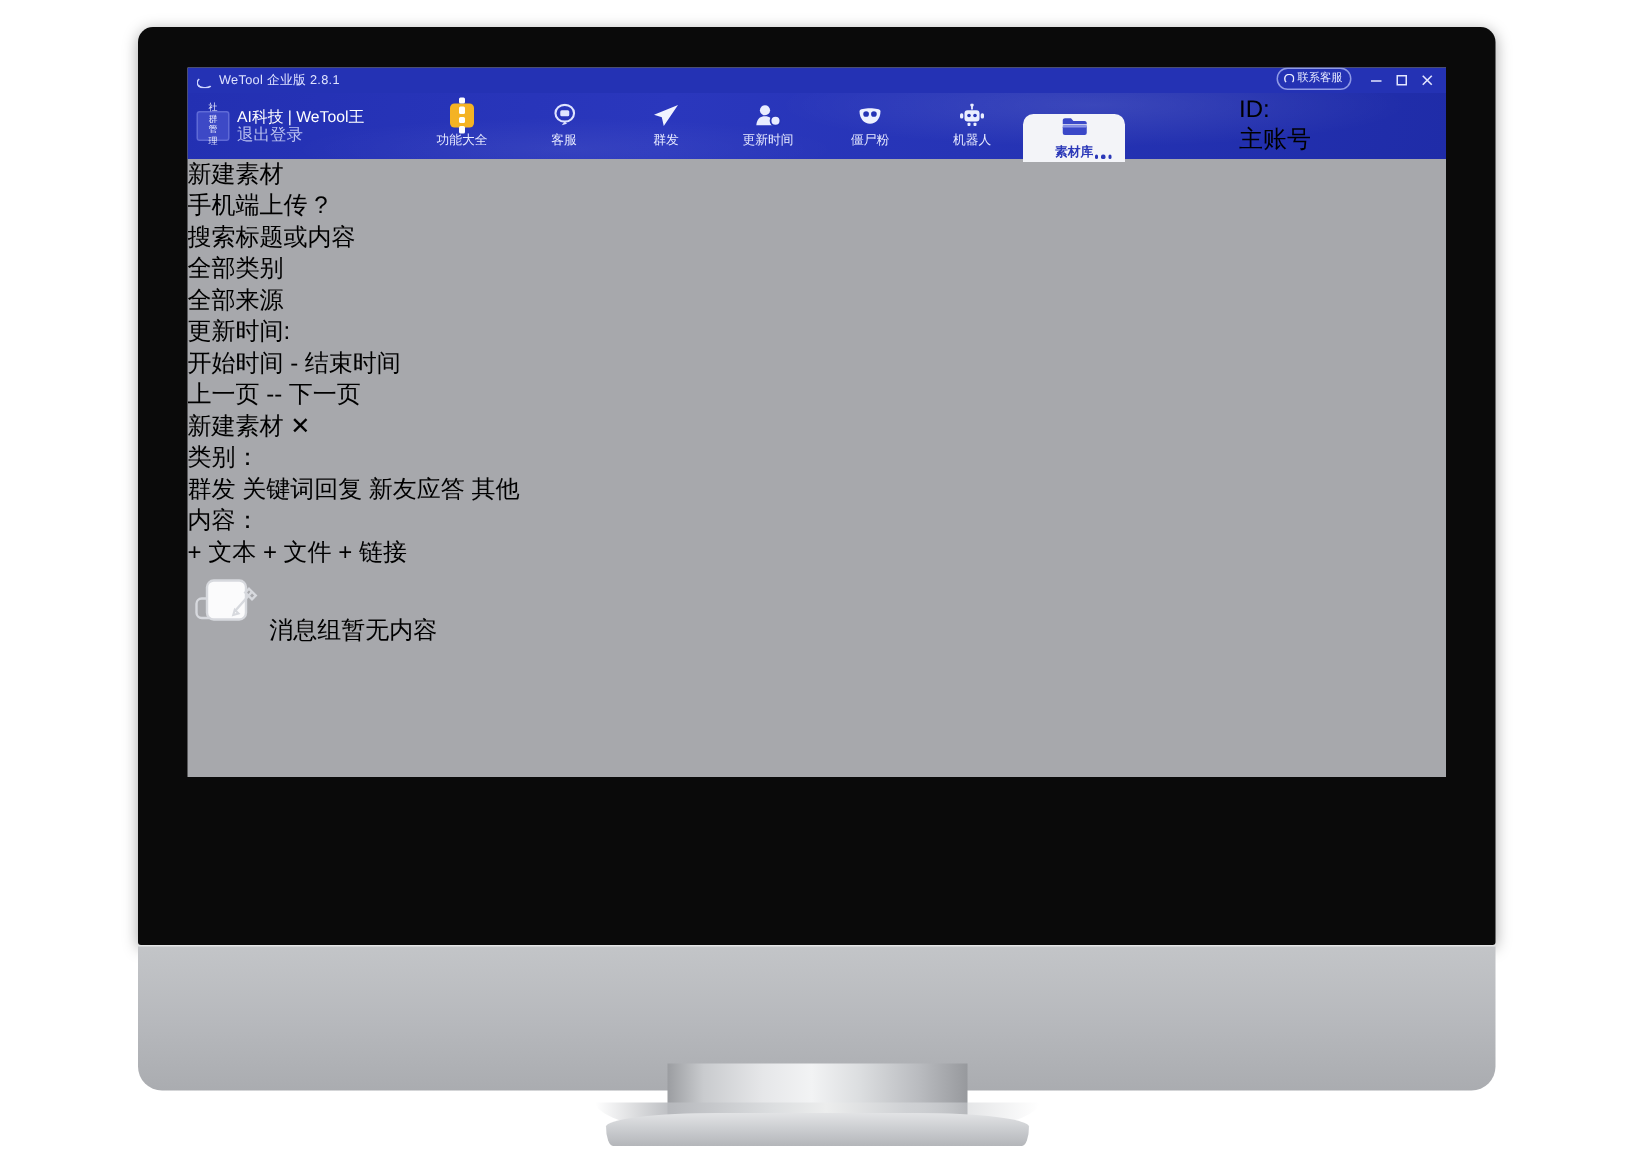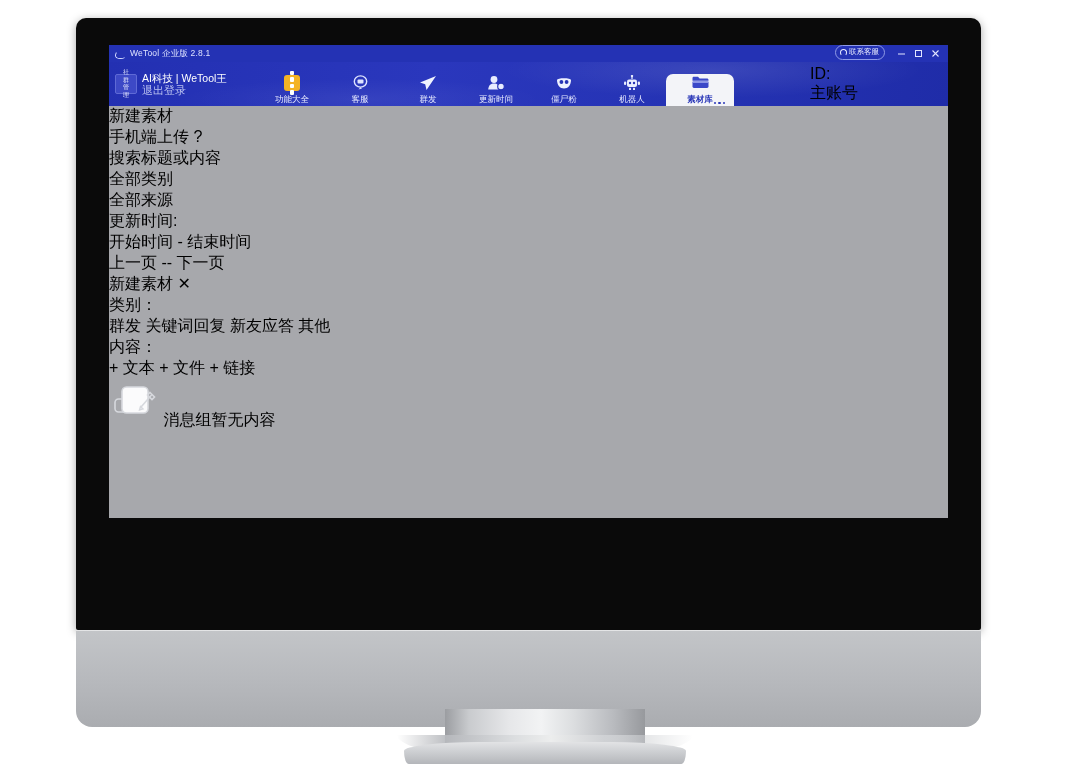--- a/index.html
+++ b/index.html
@@ -5,21 +5,21 @@
   * { box-sizing: border-box; margin: 0; padding: 0; }
   html, body {
     width: 1089px; height: 768px;
     background: #ffffff;
     font-family: "Liberation Sans", "DejaVu Sans", sans-serif;
     overflow: hidden;
   }
 
   
   .monitor {
-    position: absolute; left: 76px; top: 18px;
+    position: absolute; left: 92px; top: 18px;
     width: 905px; height: 612px;
   }
   .bezel {
     position: absolute; inset: 0;
     background: #0a0a0a;
     border-radius: 10px 10px 2px 2px;
     box-shadow: 0 2px 10px rgba(0,0,0,.35);
   }
   .screen {
     position: absolute; left: 33px; top: 27px;
@@ -107,21 +107,21 @@
   .brand-badge {
     width:22px;height:20px;background:#3d49c6;border:1px solid #5f6ad6;border-radius:2px;
     display:flex;flex-wrap:wrap;align-content:center;justify-content:center;
     font-size:6px;color:#eef0ff;line-height:7.5px; padding:1px;
   }
   .brand-badge span{ width:10px; text-align:center; }
   .brand-txt { display:flex; flex-direction:column; }
   .brand-name { color:#fff; font-size:10.5px; line-height:13px; white-space:nowrap; max-width:86px; overflow:hidden; }
   .brand-sub { color:#b9c0f0; font-size:11px; line-height:11px; }
 
-  .navs { display:flex; align-items:flex-end; gap:0; z-index:2; flex:1; padding-left:22px;font-family:Liberation Serif, serif; }
+  .navs { display:flex; align-items:center; gap:0; z-index:2; flex:1; padding-left:22px;font-family:Liberation Serif, serif; }
   .nav {
     width:68px; display:flex; flex-direction:column; align-items:center;
     justify-content:center; gap:3px; cursor:pointer; position:relative;
   }
   .nav-lbl { color:#e7eaff; font-size:8.5px; }
   .nav-ic { height:17px; display:flex; align-items:center; justify-content:center; }
 
   .grid-ic { width:16px;height:16px;background:#f4b324;border-radius:3px;
     display:flex;flex-wrap:wrap;align-content:center;justify-content:center;gap:2px;padding:3px; }
   .grid-ic i { width:4.5px;height:4.5px;background:#fff;border-radius:1px;display:block; }

